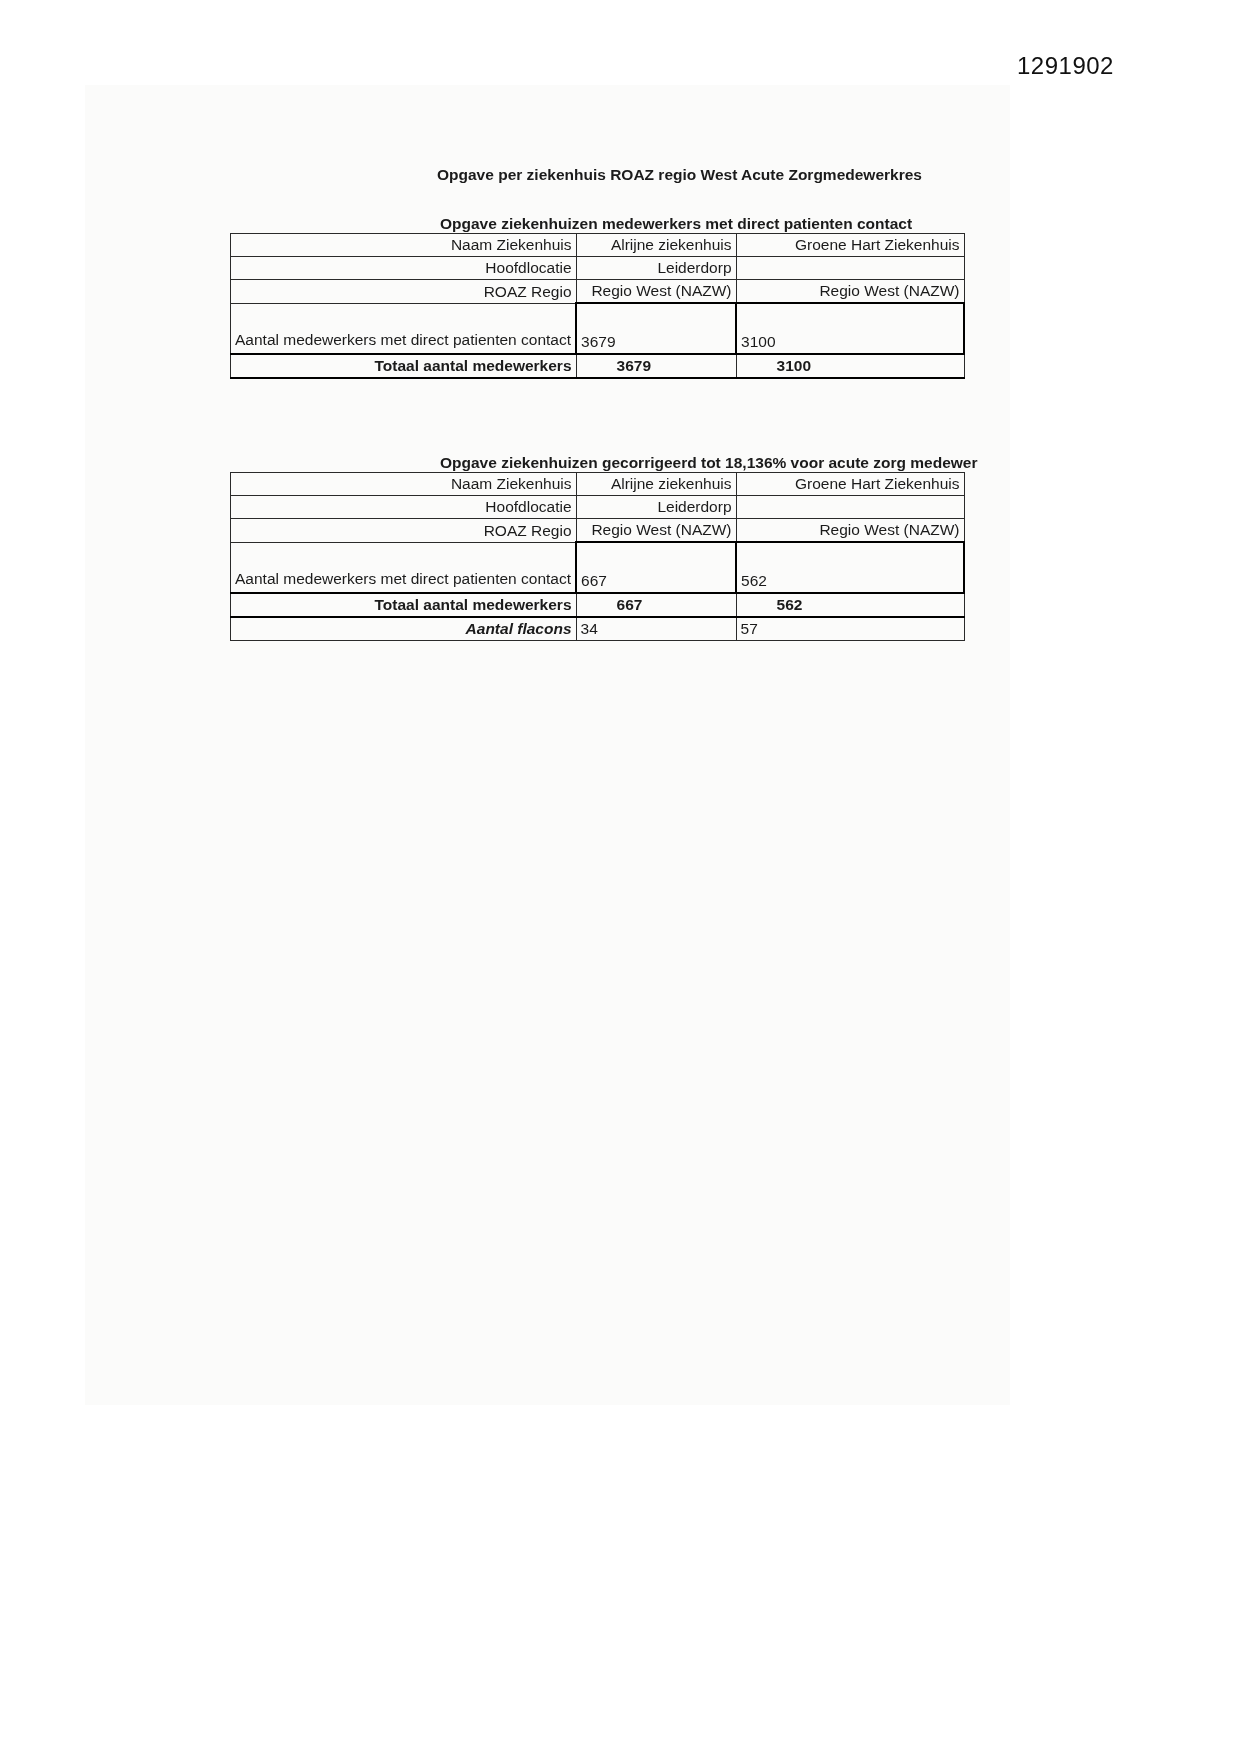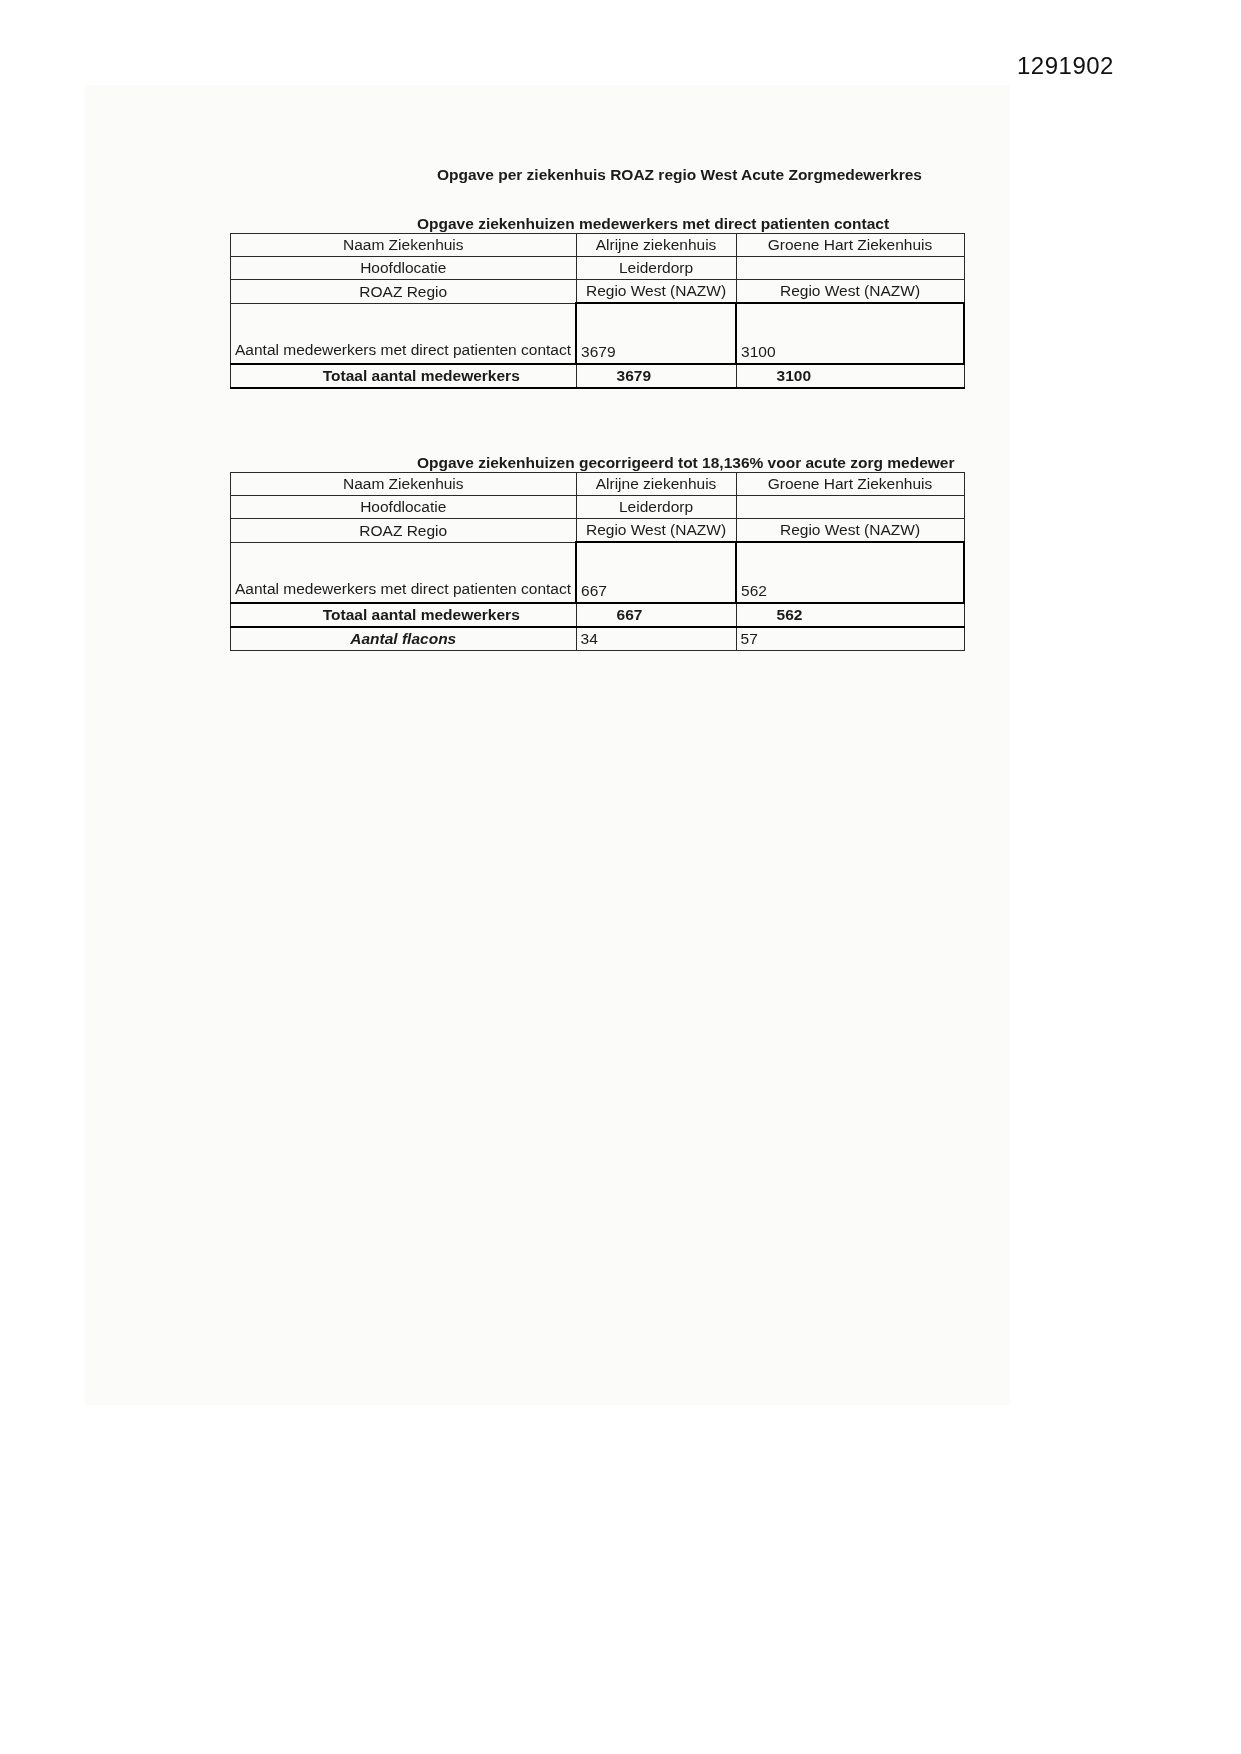--- a/index.html
+++ b/index.html
@@ -35,21 +35,21 @@
   .page-title {
     position: absolute;
     top: 166px;
     left: 437px;
     font-size: 15.5px;
     font-weight: bold;
     white-space: nowrap;
   }
   .table-caption {
     position: absolute;
-    left: 417px;
+    left: 440px;
     font-size: 15.5px;
     font-weight: bold;
     white-space: nowrap;
   }
   .caption-1 { top: 215px; }
   .caption-2 { top: 454px; }
   table.sheet {
     position: absolute;
     left: 230px;
     border-collapse: collapse;
@@ -62,24 +62,24 @@
     border: 1px solid #2a2a2a;
     padding: 2px 4px;
     height: 23px;
     vertical-align: bottom;
     overflow: hidden;
     white-space: nowrap;
   }
   table.sheet col.c-label { width: 207px; }
   table.sheet col.c-val1  { width: 160px; }
   table.sheet col.c-val2  { width: 228px; }
-  td.label { text-align: center; }
+  td.label { text-align: right; }
   td.wrap  { white-space: normal; line-height: 1.4; }
   td.num   { text-align: left; }
-  tr.big-row td { height: 61px; margin-top: 7px; }
+  tr.big-row td { height: 51px; margin-top: 7px; }
   tr.big-row td.num { border: 2px solid #000000; }
   tr.totals td {
     font-weight: bold;
     border-top: 2px solid #000000;
     border-bottom: 2px solid #000000;
     padding-left: 40px;
   }
   tr.flacons td.label { font-weight: bold; font-style: italic; }
 </style>
 </head>

